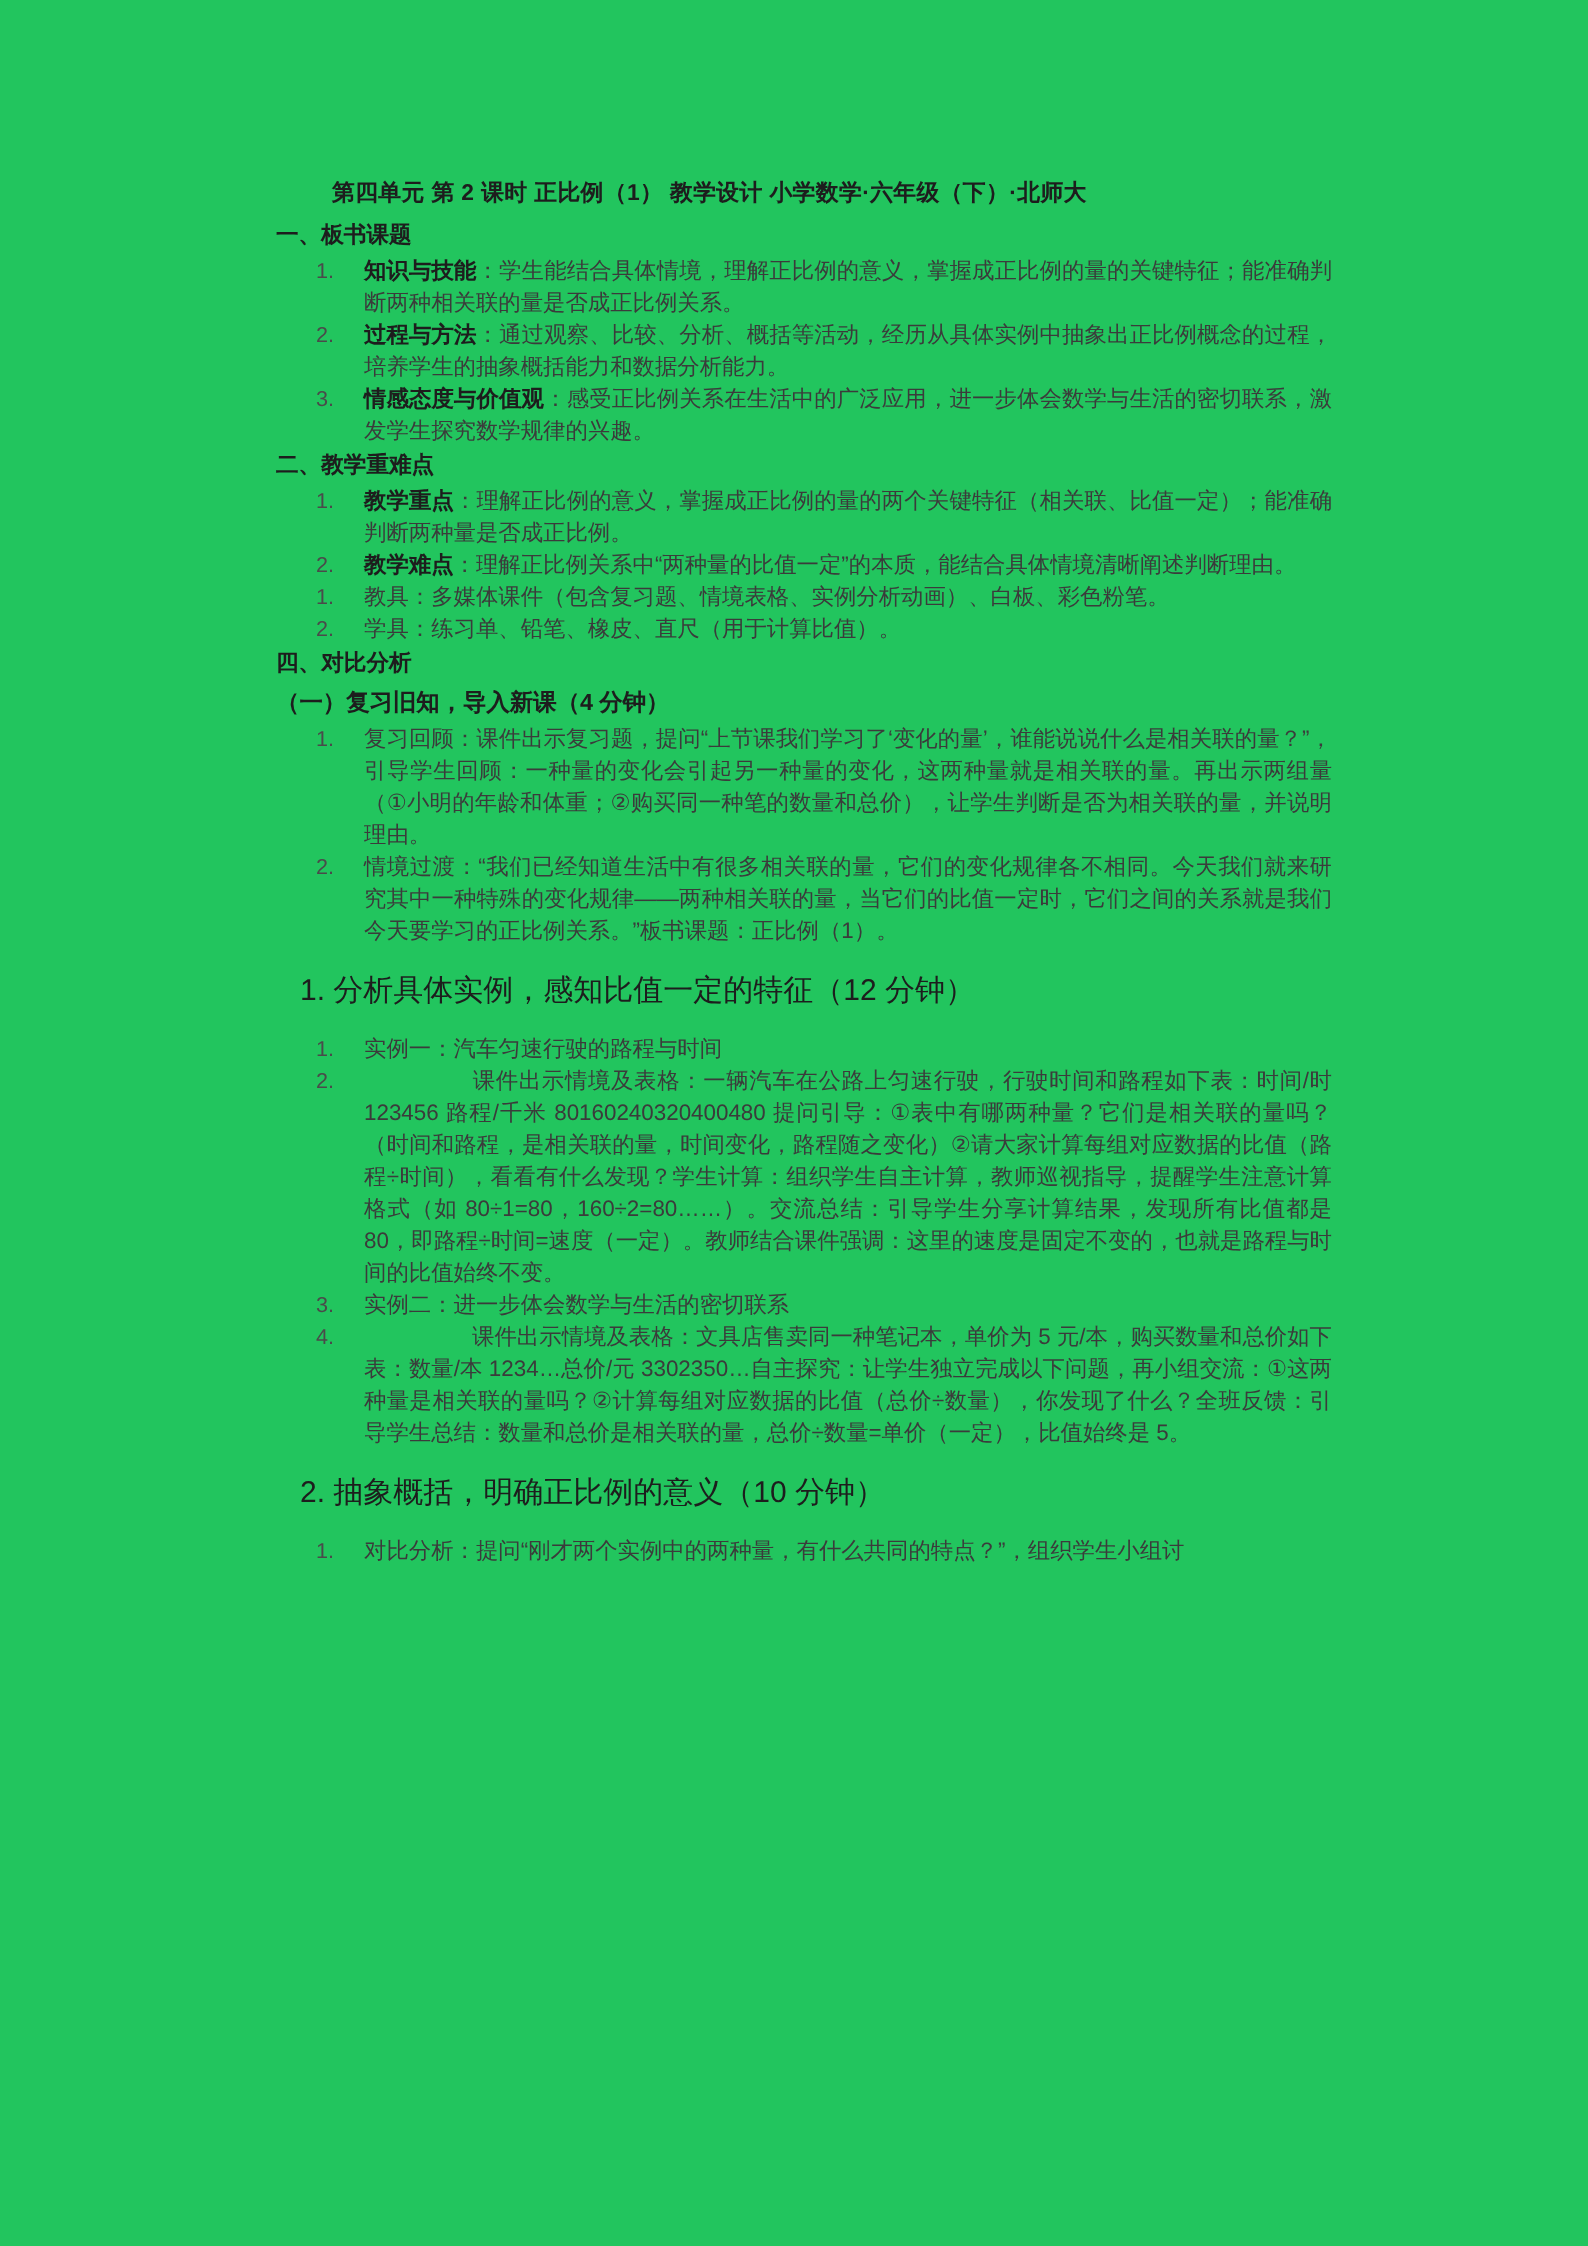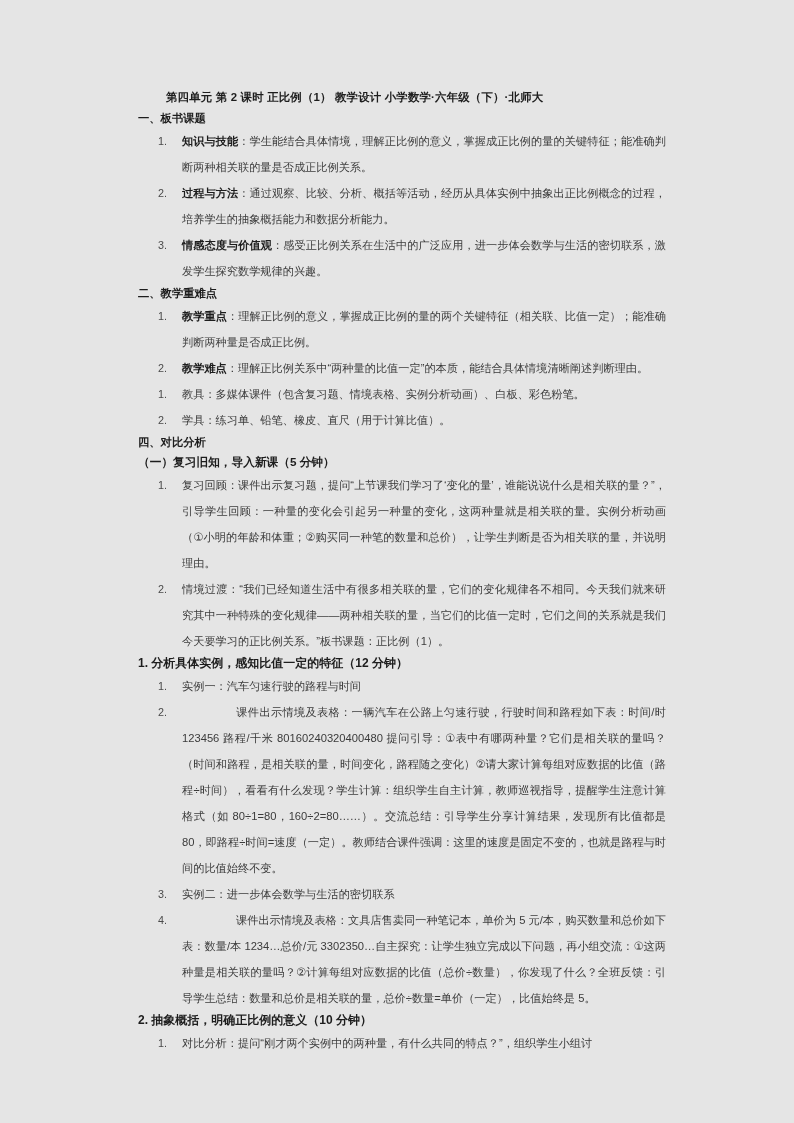--- a/index.html
+++ b/index.html
@@ -13,21 +13,21 @@
     font-family: "Liberation Sans", "DejaVu Sans", sans-serif;
     color: #3b3b3b;
     -webkit-font-smoothing: antialiased;
   }
   .page {
     position: relative;
     width: 794px;
     height: 1123px;
     box-sizing: border-box;
     padding: 88px 128px 60px 138px;
-    background: #e5e5e5;
+    background: #22c55e;
   }
   .doc {
     width: 528px;
     font-size: 11.2px;
     line-height: 19.1px;
   }
 
   
   .doc-title {
     font-weight: bold;
@@ -53,43 +53,43 @@
     font-weight: bold;
     color: #1d1d1d;
     margin: 0;
     padding: 0;
     font-size: 11.7px;
     line-height: 19.3px;
   }
 
   
   .h3 {
-    font-weight: bold;
+    font-weight: normal;
     color: #1d1d1d;
-    margin: 0;
+    margin: 12px;
     padding: 0;
-    font-size: 12px;
+    font-size: 15px;
     line-height: 19.3px;
   }
 
   
   ol.olist {
     margin: 0;
     padding: 0;
     list-style: none;
     counter-reset: li;
   }
   ol.olist > li {
     counter-increment: li;
     position: relative;
     padding-left: 44px;
     margin: 0;
     text-align: justify;
     text-justify: inter-ideograph;
-    line-height: 26px;
+    line-height: 16px;
   }
   ol.olist > li::before {
     content: counter(li) ".";
     position: absolute;
     left: 20px;
     top: 0;
     width: 20px;
     color: #4a4a4a;
     font-size: 10.8px;
     text-align: left;
@@ -121,23 +121,23 @@
       <li><span class="runin">教学难点</span><span>：理解正比例关系中“两种量的比值一定”的本质，能结合具体情境清晰阐述判断理由。</span></li>
     </ol>
 
     <ol class="olist">
       <li><span>教具：多媒体课件（包含复习题、情境表格、实例分析动画）、白板、彩色粉笔。</span></li>
       <li><span>学具：练习单、铅笔、橡皮、直尺（用于计算比值）。</span></li>
     </ol>
 
     <div class="h1">四、对比分析</div>
 
-    <div class="h2">（一）复习旧知，导入新课（5 分钟）</div>
+    <div class="h2">（一）复习旧知，导入新课（4 分钟）</div>
     <ol class="olist">
-      <li><span>复习回顾：课件出示复习题，提问“上节课我们学习了‘变化的量’，谁能说说什么是相关联的量？”，引导学生回顾：一种量的变化会引起另一种量的变化，这两种量就是相关联的量。实例分析动画（①小明的年龄和体重；②购买同一种笔的数量和总价），让学生判断是否为相关联的量，并说明理由。</span></li>
+      <li><span>复习回顾：课件出示复习题，提问“上节课我们学习了‘变化的量’，谁能说说什么是相关联的量？”，引导学生回顾：一种量的变化会引起另一种量的变化，这两种量就是相关联的量。再出示两组量（①小明的年龄和体重；②购买同一种笔的数量和总价），让学生判断是否为相关联的量，并说明理由。</span></li>
       <li><span>情境过渡：“我们已经知道生活中有很多相关联的量，它们的变化规律各不相同。今天我们就来研究其中一种特殊的变化规律——两种相关联的量，当它们的比值一定时，它们之间的关系就是我们今天要学习的正比例关系。”板书课题：正比例（1）。</span></li>
     </ol>
 
 
     <div class="h3">1. 分析具体实例，感知比值一定的特征（12 分钟）</div>
     <ol class="olist">
       <li><span>实例一：汽车匀速行驶的路程与时间</span></li>
       <li><span class="pad-start"></span><span>课件出示情境及表格：一辆汽车在公路上匀速行驶，行驶时间和路程如下表：时间/时 123456 路程/千米 80160240320400480 提问引导：①表中有哪两种量？它们是相关联的量吗？（时间和路程，是相关联的量，时间变化，路程随之变化）②请大家计算每组对应数据的比值（路程÷时间），看看有什么发现？学生计算：组织学生自主计算，教师巡视指导，提醒学生注意计算格式（如 80÷1=80，160÷2=80……）。交流总结：引导学生分享计算结果，发现所有比值都是 80，即路程÷时间=速度（一定）。教师结合课件强调：这里的速度是固定不变的，也就是路程与时间的比值始终不变。</span></li>
       <li><span>实例二：进一步体会数学与生活的密切联系</span></li>
       <li><span class="pad-start"></span><span>课件出示情境及表格：文具店售卖同一种笔记本，单价为 5 元/本，购买数量和总价如下表：数量/本 1234…总价/元 3302350…自主探究：让学生独立完成以下问题，再小组交流：①这两种量是相关联的量吗？②计算每组对应数据的比值（总价÷数量），你发现了什么？全班反馈：引导学生总结：数量和总价是相关联的量，总价÷数量=单价（一定），比值始终是 5。</span></li>

